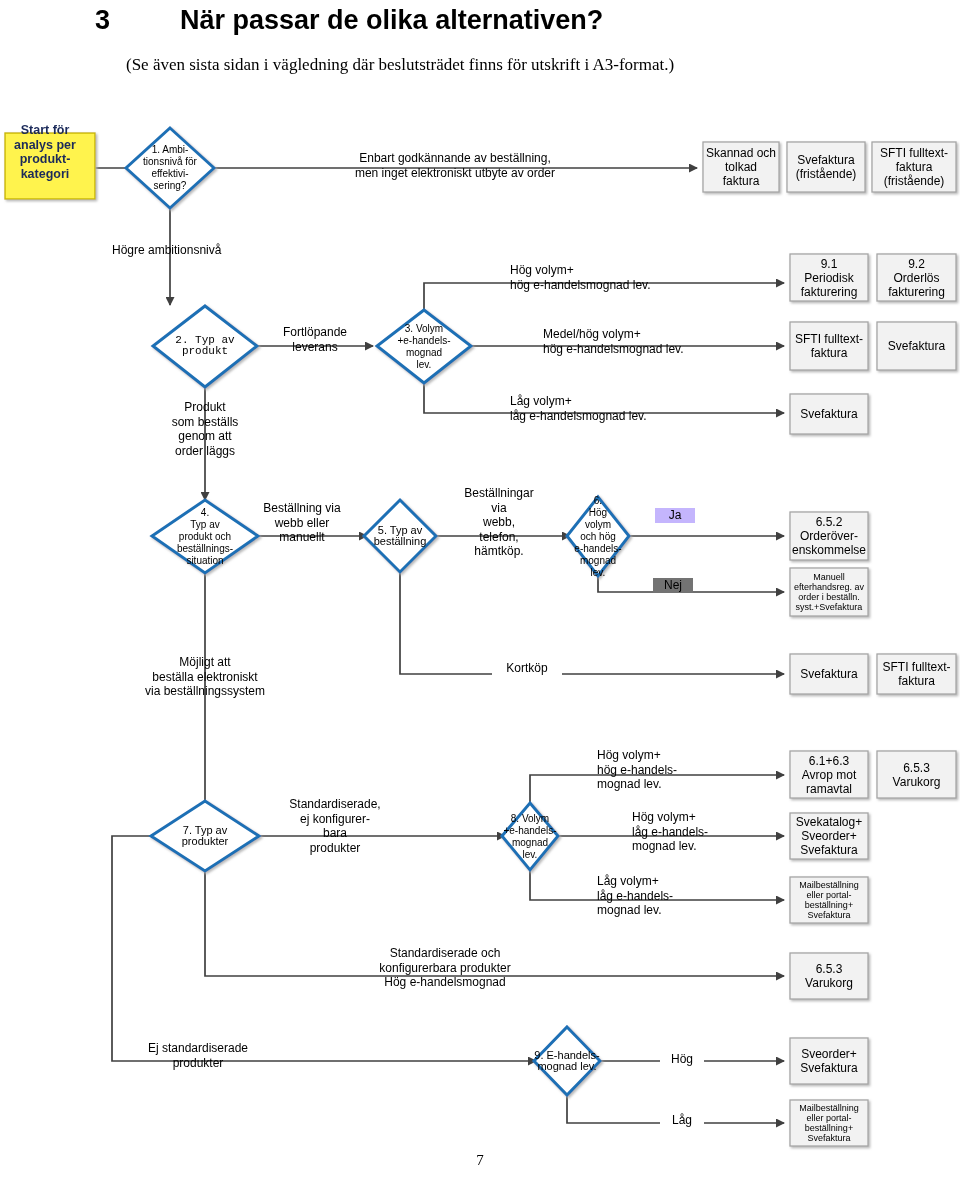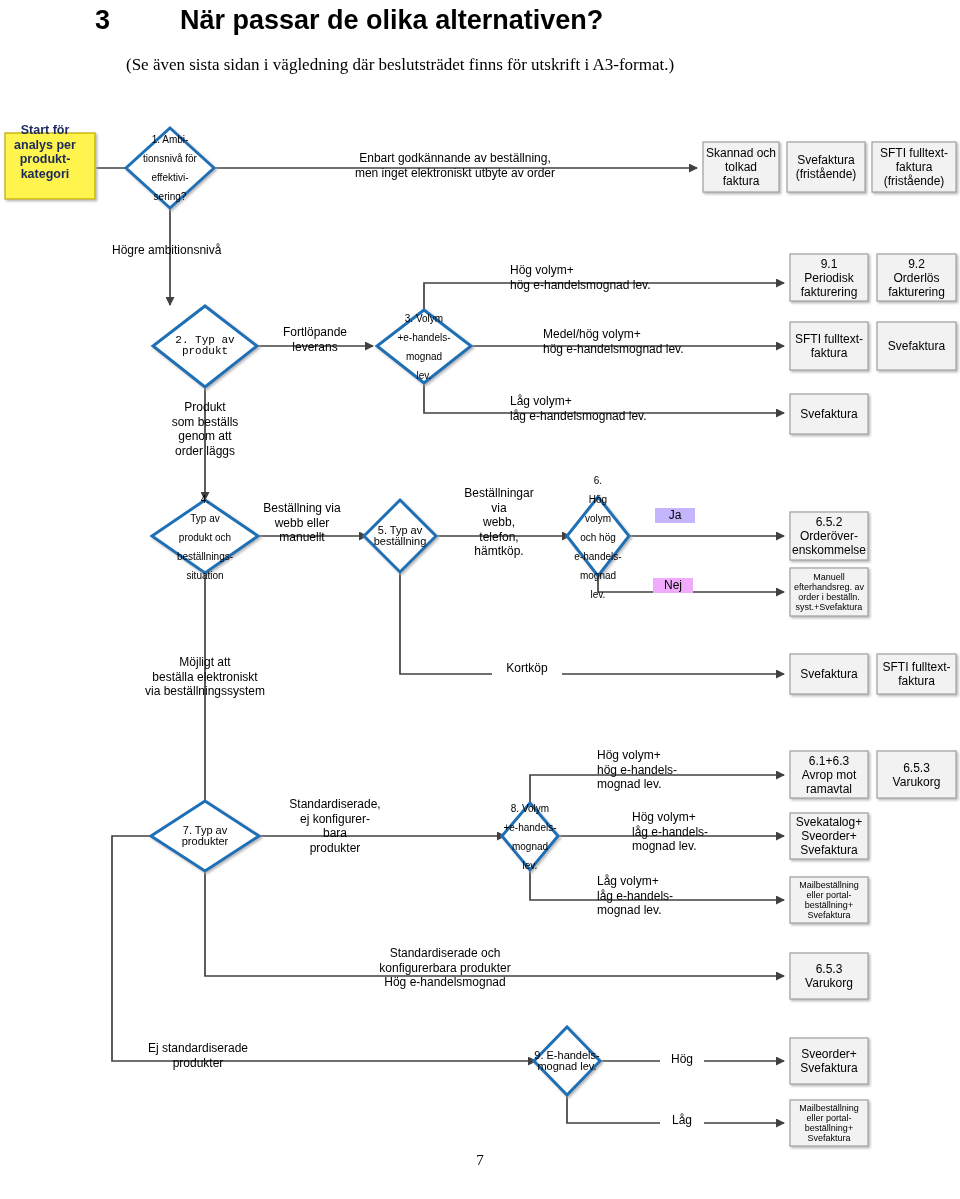--- a/index.html
+++ b/index.html
@@ -11,21 +11,21 @@
   .hdr-sub{position:absolute;left:96px;top:55px;font-size:17px;font-family:"Liberation Serif",serif;margin-left:30px;}
   .pagenum{position:absolute;left:0;top:1152px;width:960px;text-align:center;font-size:15px;font-family:"Liberation Serif",serif;}
 
   svg#flow{position:absolute;left:0;top:0;width:960px;height:1199px;}
 
   .boxtext{position:absolute;display:flex;align-items:center;justify-content:center;text-align:center;
            font-size:12px;line-height:14px;color:#000;box-sizing:border-box;padding:1px 2px;}
   .boxtext.tiny{font-size:9px;line-height:10px;}
   .diatext{position:absolute;display:flex;align-items:center;justify-content:center;text-align:center;
            font-size:11px;line-height:11.5px;color:#000;box-sizing:border-box;}
-  .diatext.sm{font-size:10px;line-height:19px;}
+  .diatext.sm{font-size:10px;line-height:12px;}
   .edgelabel{position:absolute;font-size:12px;line-height:14.5px;color:#000;}
   .edgelabel.c{text-align:center;}
   .edgelabel.l{text-align:left;}
   .starttext{position:absolute;display:flex;align-items:center;justify-content:center;text-align:center;
              font-size:12.5px;line-height:14.5px;font-weight:bold;color:#1b2a5a;}
 </style>
 </head>
 <body>
 
 <div id="page">
@@ -239,21 +239,21 @@
   <div class="edgelabel c" style="left:255px;top:325px;width:120px;"><span>Fortlöpande<br>leverans</span></div>
   <div class="edgelabel c" style="left:140px;top:400px;width:130px;"><span>Produkt<br>som beställs<br>genom att<br>order läggs</span></div>
 
   <div class="edgelabel l" style="left:510px;top:263px;width:260px;"><span>Hög volym+<br>hög e-handelsmognad lev.</span></div>
   <div class="edgelabel l" style="left:543px;top:327px;width:250px;"><span>Medel/hög volym+<br>hög e-handelsmognad lev.</span></div>
   <div class="edgelabel l" style="left:510px;top:394px;width:250px;"><span>Låg volym+<br>låg e-handelsmognad lev.</span></div>
 
   <div class="edgelabel c" style="left:443px;top:486px;width:112px;"><span>Beställningar<br>via<br>webb,<br>telefon,<br>hämtköp.</span></div>
   <div class="edgelabel c" style="left:238px;top:501px;width:128px;"><span>Beställning via<br>webb eller<br>manuellt</span></div>
   <div class="edgelabel c" style="left:655px;top:508px;width:40px;background:#c4b5fd;">Ja</div>
-  <div class="edgelabel c" style="left:653px;top:578px;width:40px;background:#f0abfc;">Nej</div>
+  <div class="edgelabel c" style="left:653px;top:578px;width:40px;background:#737373;">Nej</div>
 
   <div class="edgelabel c" style="left:100px;top:655px;width:210px;"><span>Möjligt att<br>beställa elektroniskt<br>via beställningssystem</span></div>
   <div class="edgelabel c" style="left:492px;top:661px;width:70px;background:#fff;">Kortköp</div>
 
   <div class="edgelabel c" style="left:270px;top:797px;width:130px;"><span>Standardiserade,<br>ej konfigurer-<br>bara<br>produkter</span></div>
 
   <div class="edgelabel l" style="left:597px;top:748px;width:190px;"><span>Hög volym+<br>hög e-handels-<br>mognad lev.</span></div>
   <div class="edgelabel l" style="left:632px;top:810px;width:190px;"><span>Hög volym+<br>låg e-handels-<br>mognad lev.</span></div>
   <div class="edgelabel l" style="left:597px;top:874px;width:190px;"><span>Låg volym+<br>låg e-handels-<br>mognad lev.</span></div>
 

